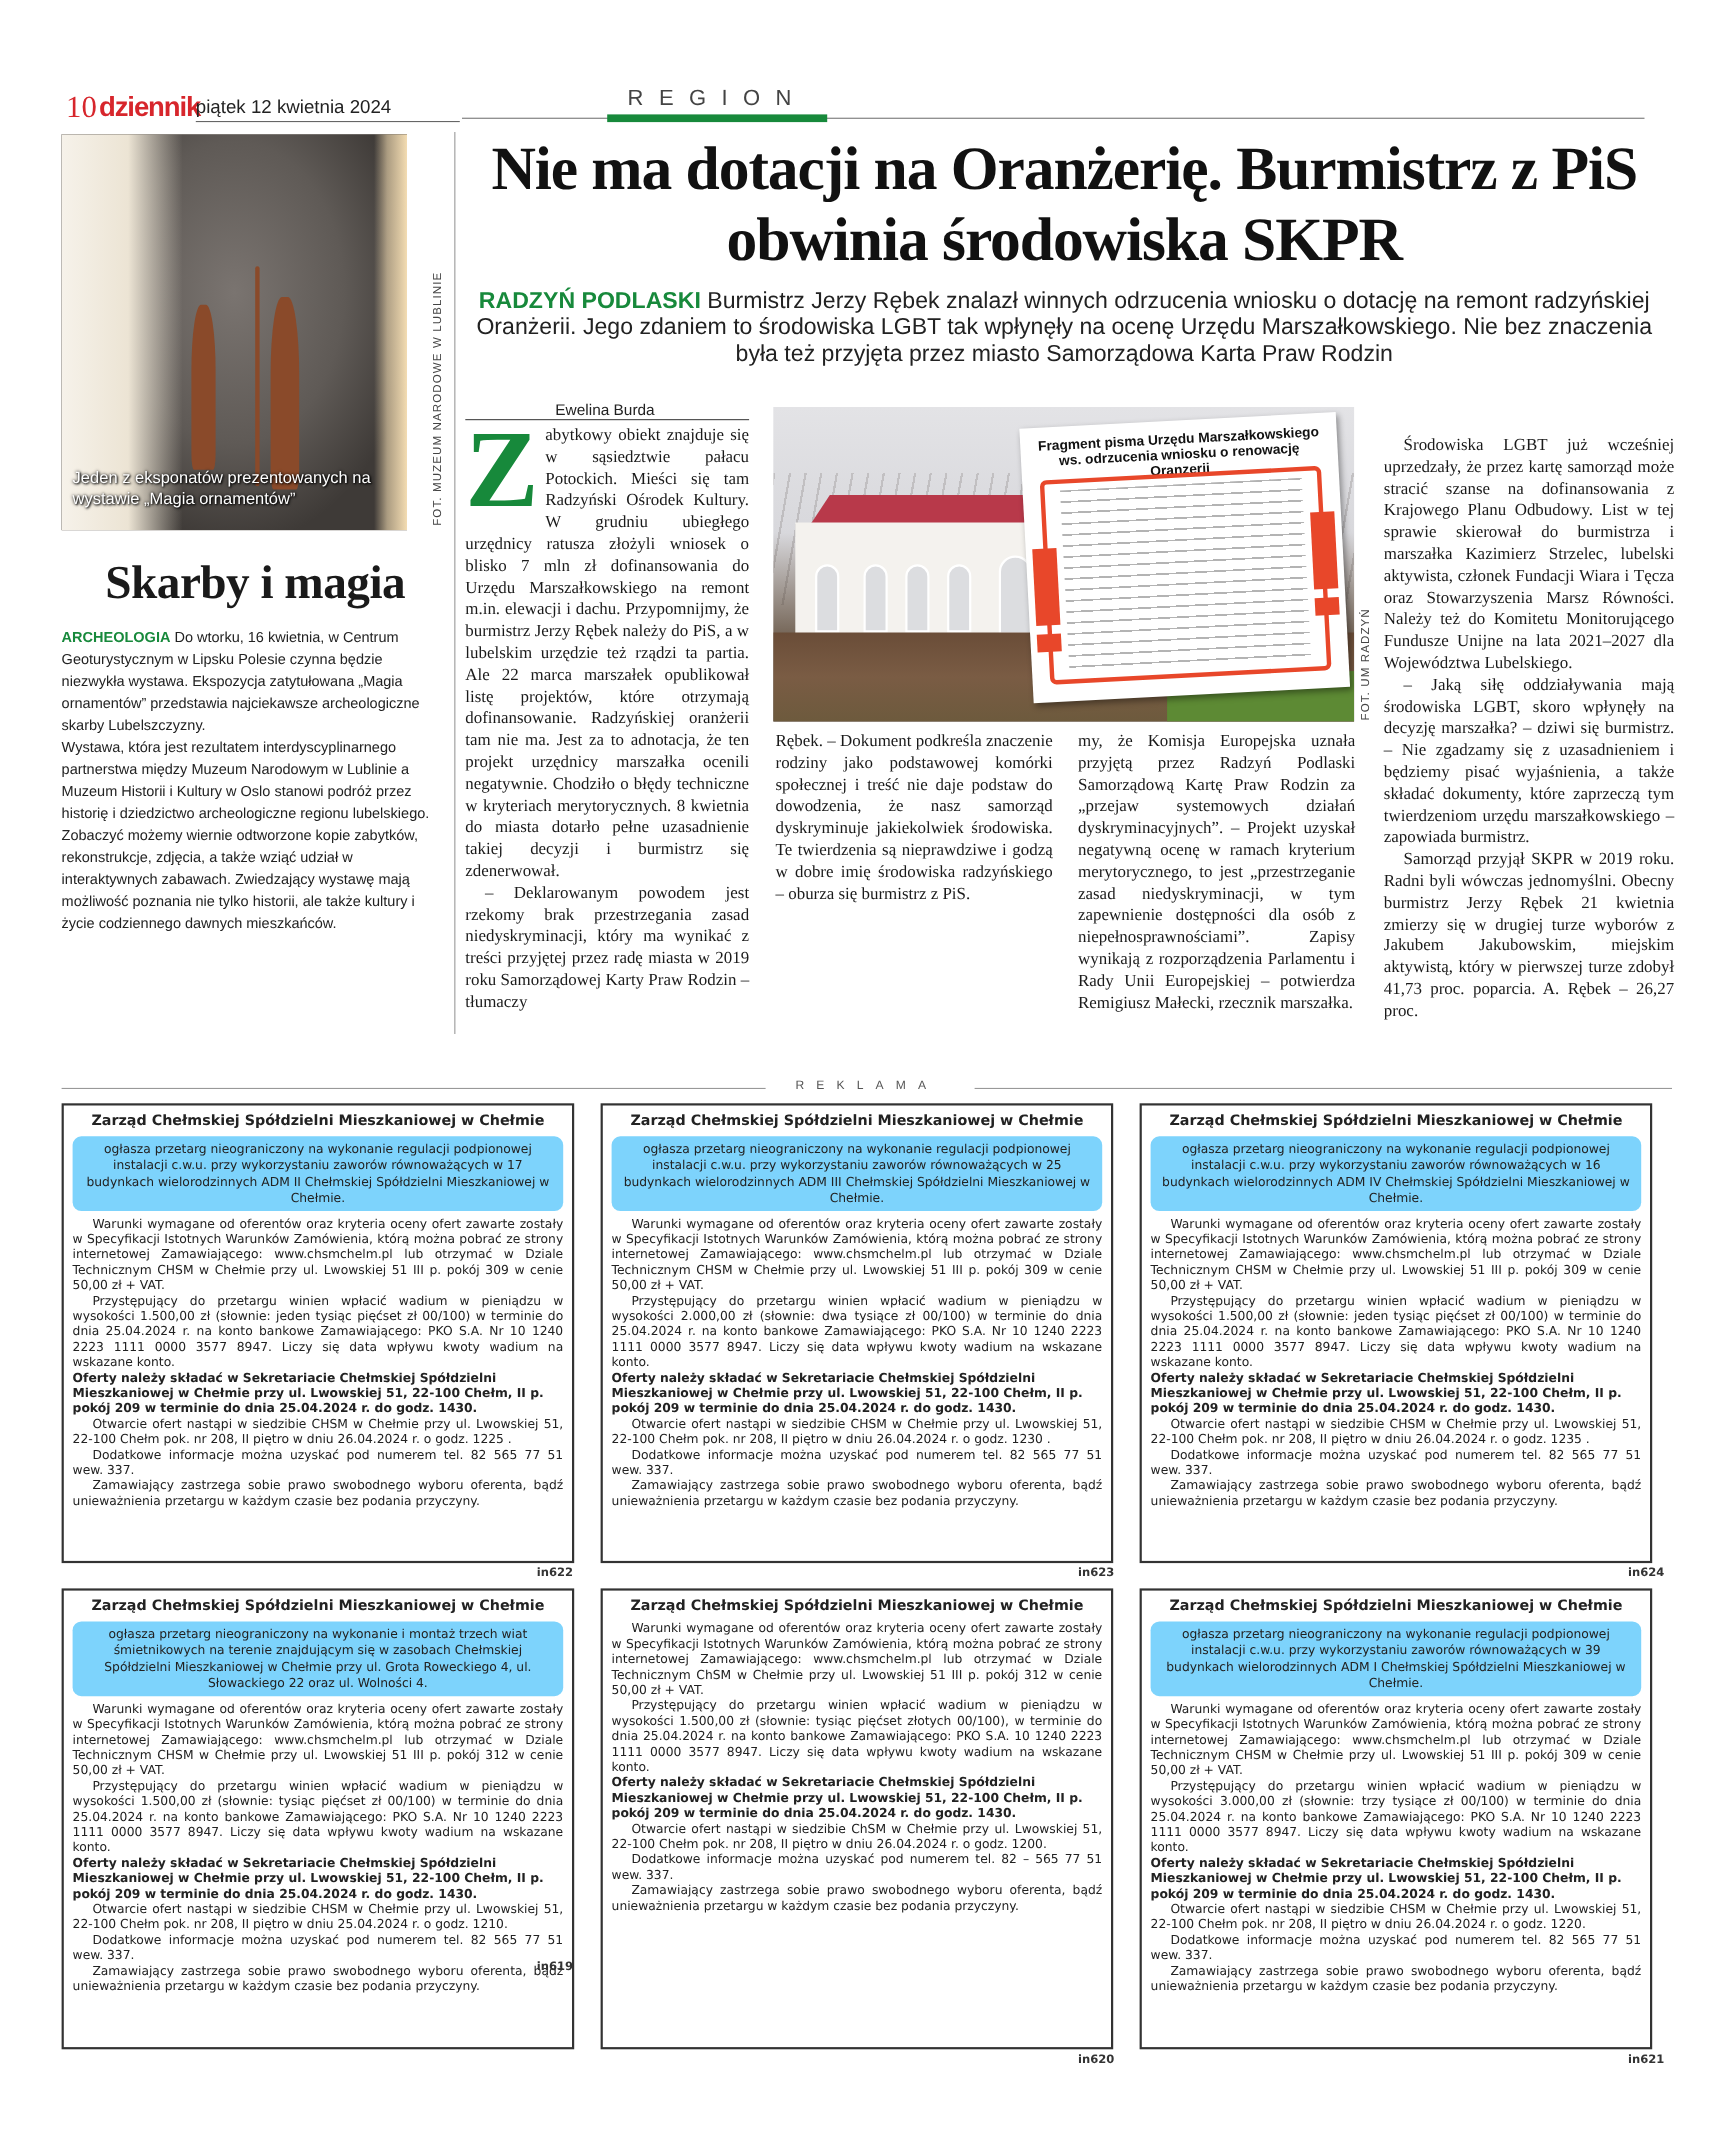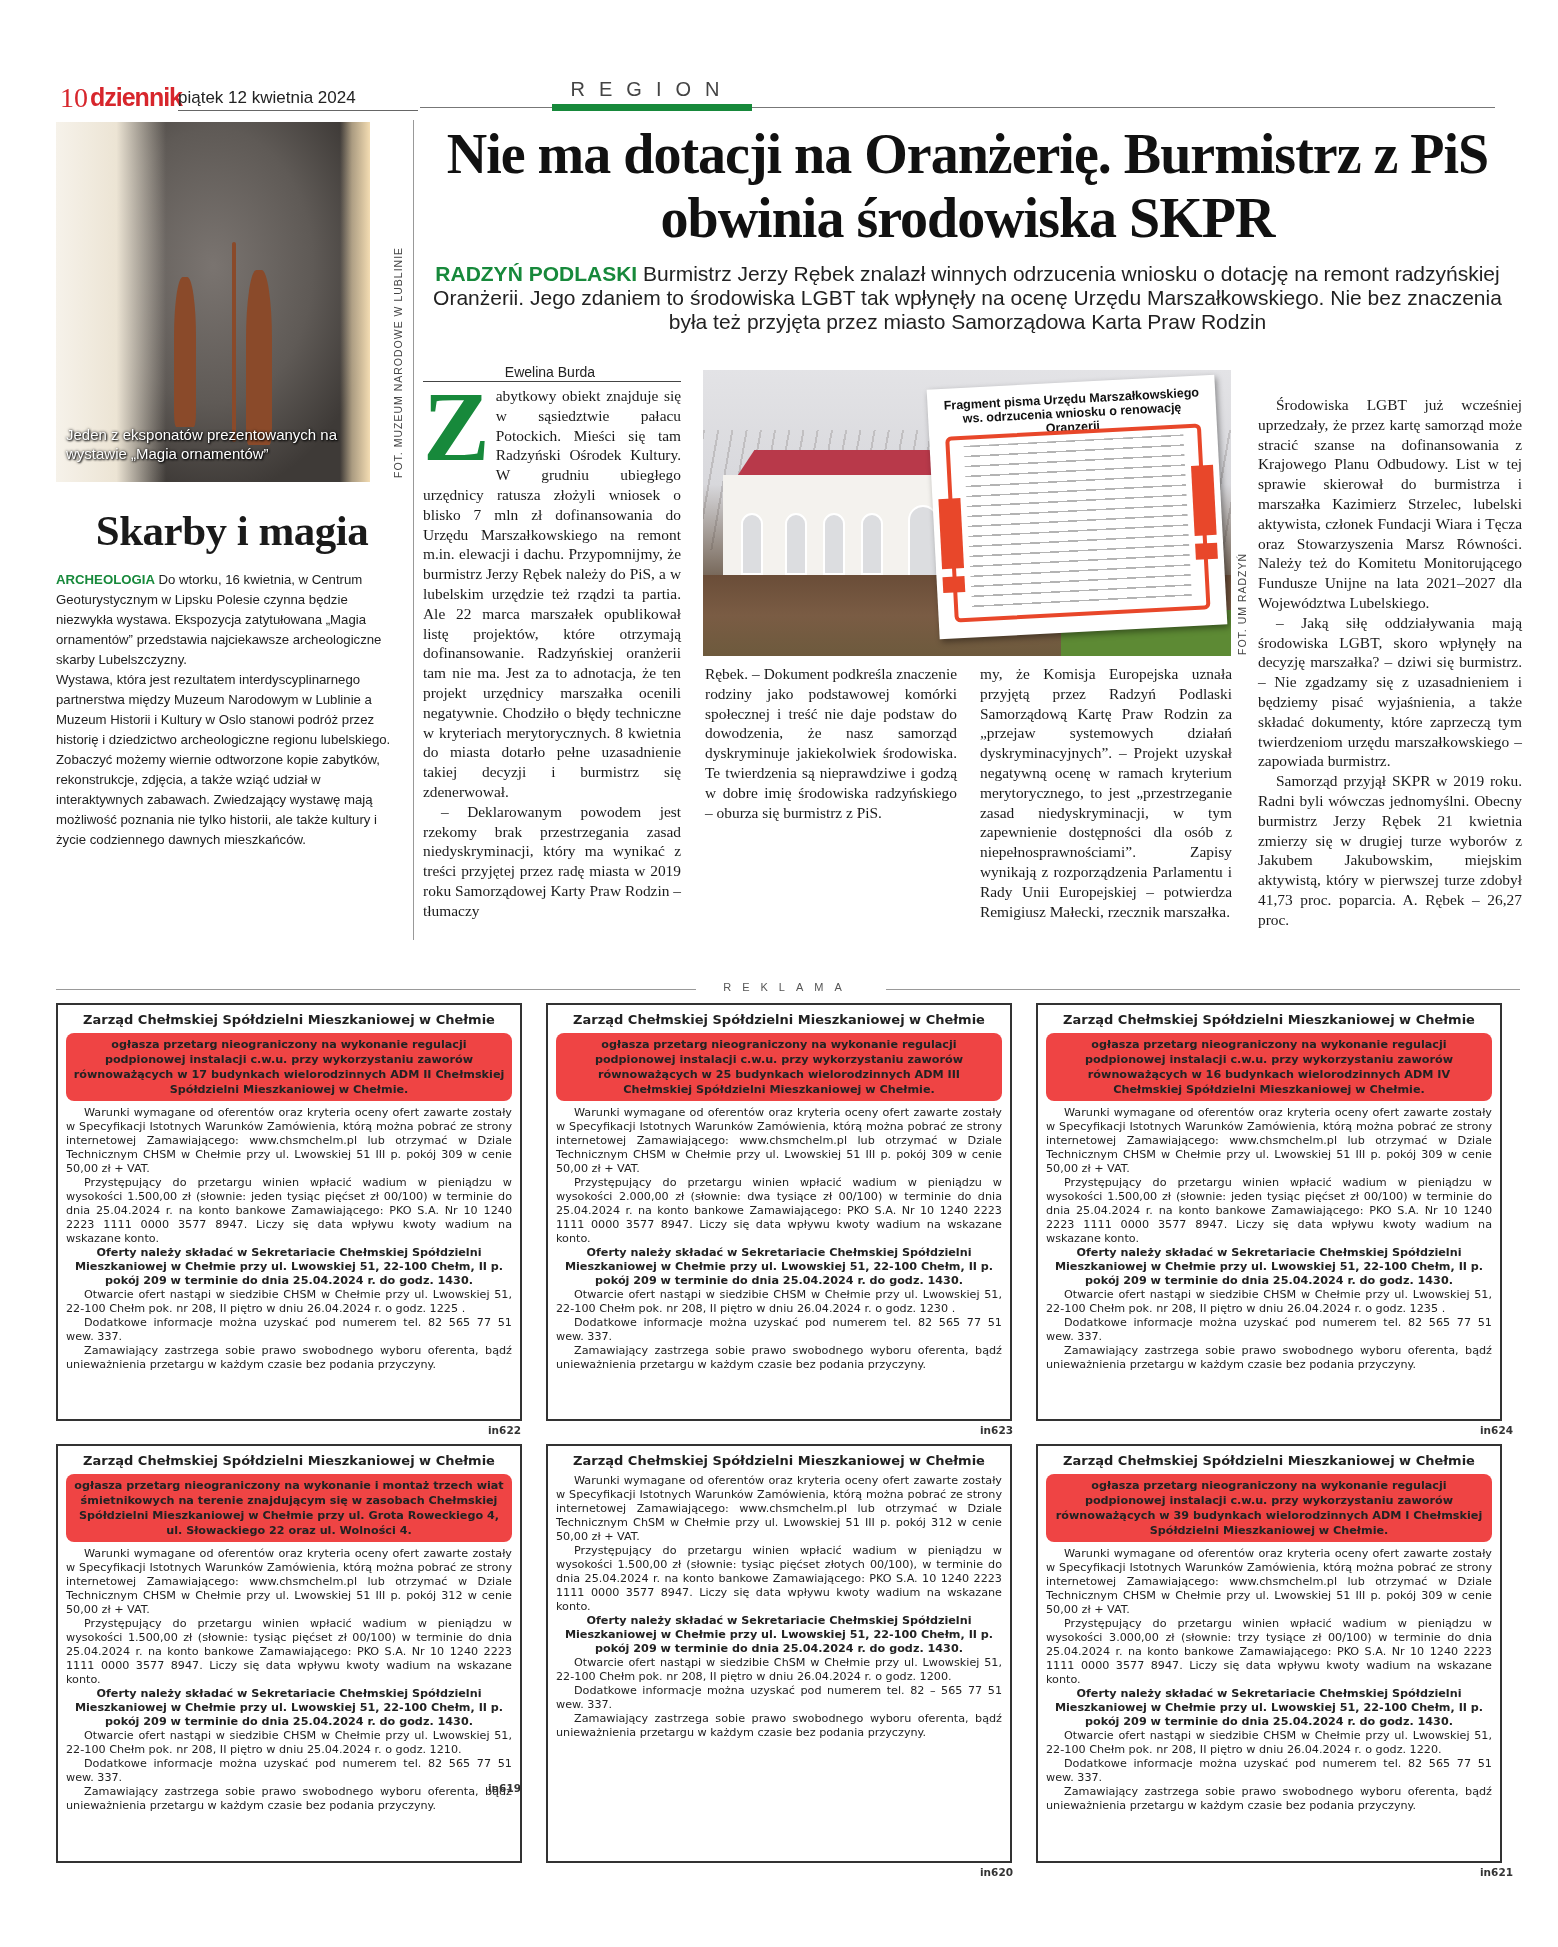--- a/index.html
+++ b/index.html
@@ -71,23 +71,23 @@
   .credit2 { position: absolute; left: 1236px; top: 655px; transform: rotate(-90deg); transform-origin: left top; font-size: 10.5px; letter-spacing: 1px; color: #444; white-space: nowrap; }
 
   
   .reklama { position: absolute; left: 56px; top: 983px; width: 1464px; height: 14px; }
   .reklama .line { position: absolute; top: 6px; height: 1px; background: #999; }
   .reklama .lbl { position: absolute; left: 0; width: 100%; top: -2px; text-align: center; font-size: 11px; letter-spacing: 11px; color: #555; }
 
   
   .ad { position: absolute; width: 466px; border: 2px solid #333; background: #fff; padding: 6px 8px 8px 8px; font-family: "DejaVu Sans", sans-serif; font-size: 11.2px; line-height: 14px; color: #222; }
   .ad-head { text-align: center; font-weight: bold; font-size: 13px; line-height: 18px; margin-bottom: 4px; }
-  .ad-box { background: #ef4444; border-radius: 8px; padding: 4px 6px; text-align: center; font-weight: bold; font-size: 11.2px; line-height: 15px; margin-bottom: 5px; }
+  .ad-box { background: #7dd3fc; border-radius: 8px; padding: 4px 6px; text-align: center; font-weight: normal; font-size: 11.2px; line-height: 15px; margin-bottom: 5px; }
   .ad p { text-indent: 18px; text-align: justify; }
-  .ad p.bold { font-weight: bold; text-align: center; text-indent: 0; }
+  .ad p.bold { font-weight: bold; text-align: left; text-indent: 0; }
   .ad-code { position: absolute; font-family: "DejaVu Sans", sans-serif; font-weight: bold; font-size: 10.5px; color: #333; }
 </style>
 </head>
 <body>
 
 <div class="masthead">
   <span class="pg-num">10</span>
   <span class="logo">dziennik</span>
 </div>
 <div class="date">piątek 12 kwietnia 2024</div>

